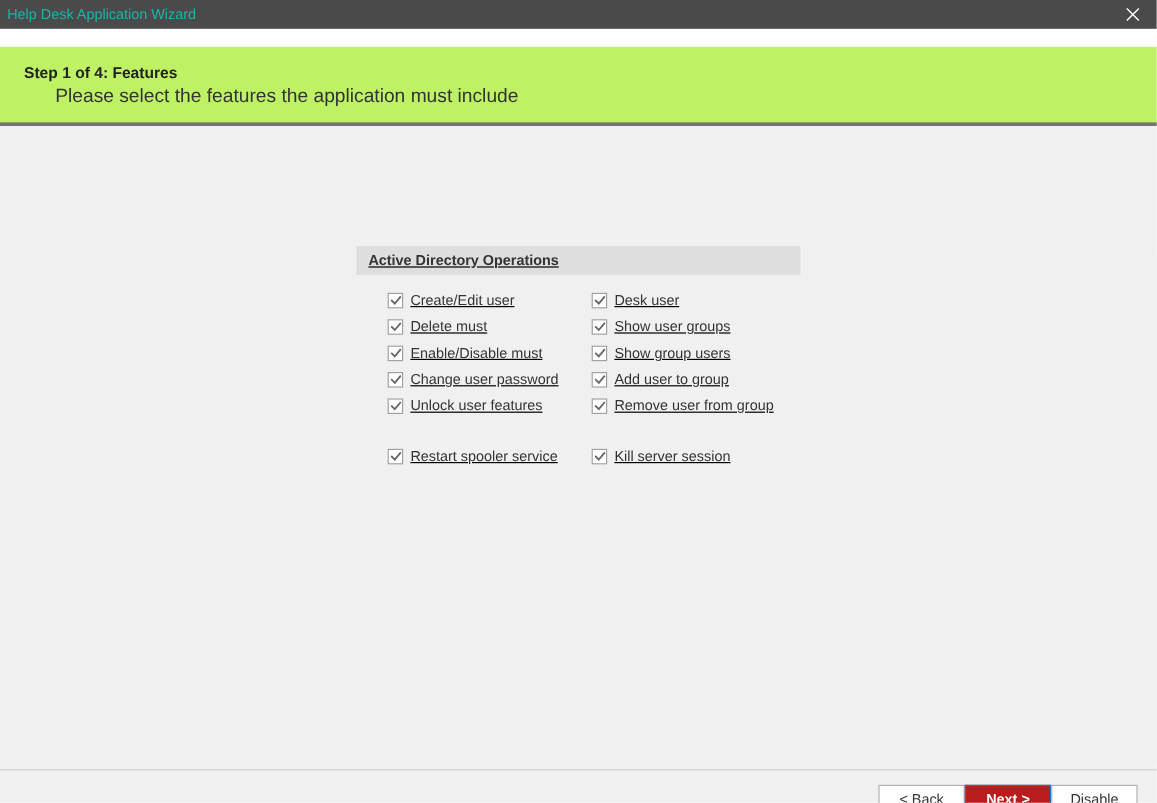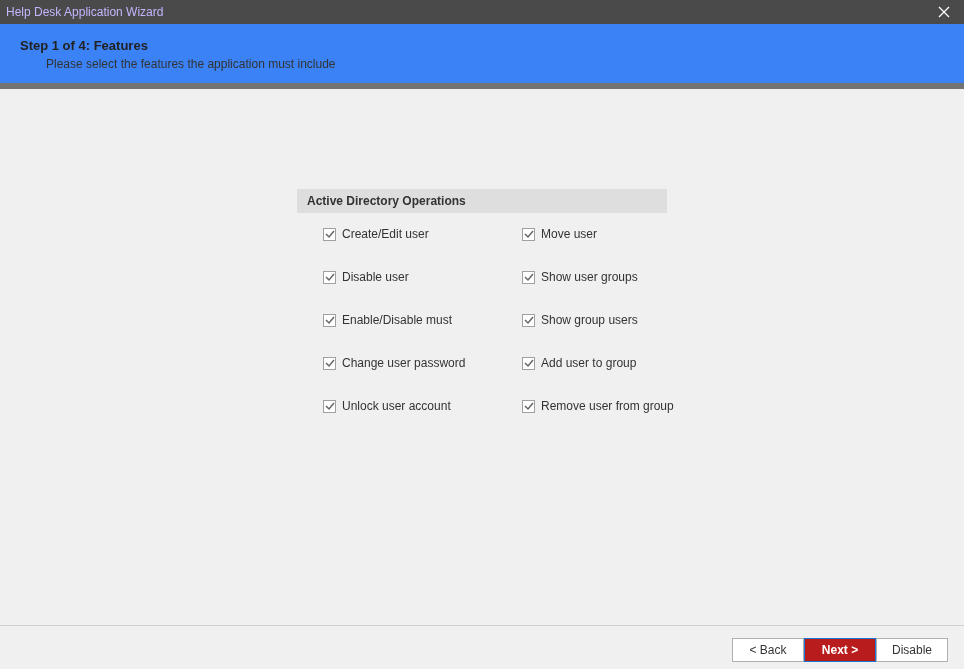--- a/index.html
+++ b/index.html
@@ -10,21 +10,21 @@
     body {
       font-family: 'Segoe UI', Tahoma, sans-serif;
       font-size: 12px;
       background: #fff;
       width: 964px;
       height: 669px;
       overflow: hidden;
     }
     .titlebar {
       background: #4a4a4a;
-      color: #c4b5fd;
+      color: #14b8a6;
       height: 24px;
       display: flex;
       align-items: center;
       padding-left: 6px;
       font-size: 12px;
     }
     .titlebar-text {
       flex: 1;
     }
     .close-btn {
@@ -34,59 +34,60 @@
       align-items: center;
       justify-content: center;
       color: #fff;
       cursor: pointer;
     }
     .close-btn svg {
       width: 12px;
       height: 12px;
     }
     .header-area {
-      background: #3b82f6;
+      background: #bef264;
       padding: 14px 20px 12px 20px;
-      border-bottom: 6px solid #737373;
+      border-bottom: 3px solid #737373;
+      margin-top: 15px;
     }
     .step-title {
       font-weight: bold;
       font-size: 13px;
       color: #222;
     }
     .step-sub {
-      font-size: 12px;
+      font-size: 16px;
       color: #333;
       padding-left: 26px;
       margin-top: 4px;
     }
     .content-area {
       background: #f0f0f0;
       height: 536px;
       padding-top: 100px;
       display: flex;
       justify-content: center;
     }
     .feature-panel {
       width: 370px;
+      text-decoration: underline;
     }
     .section-header {
       background: #dedede;
       padding: 5px 10px;
       font-weight: bold;
       font-size: 12px;
       color: #333;
     }
     .checkbox-grid {
       padding: 14px 14px 14px 26px;
       display: grid;
       grid-template-columns: 170px 170px;
       row-gap: 8px;
       column-gap: 0;
-      gap: 29px;
     }
     .checkbox-row-single {
       padding: 14px 14px 14px 26px;
       display: grid;
       grid-template-columns: 170px 170px;
       row-gap: 8px;
     }
     .cb-item {
       display: flex;
       align-items: center;
@@ -172,29 +173,29 @@
             </svg>
           </span>
         <span class="cb-label">Create/Edit user</span>
       </div>
       <div class="cb-item">
         <span class="cb-box">
             <svg viewBox="0 0 10 10">
               <polyline points="1,5 4,8 9,2" fill="none" stroke="#666" stroke-width="1.5"></polyline>
             </svg>
           </span>
-        <span class="cb-label">Move user</span>
-      </div>
-      <div class="cb-item">
-        <span class="cb-box">
-            <svg viewBox="0 0 10 10">
-              <polyline points="1,5 4,8 9,2" fill="none" stroke="#666" stroke-width="1.5"></polyline>
-            </svg>
-          </span>
-        <span class="cb-label">Disable user</span>
+        <span class="cb-label">Desk user</span>
+      </div>
+      <div class="cb-item">
+        <span class="cb-box">
+            <svg viewBox="0 0 10 10">
+              <polyline points="1,5 4,8 9,2" fill="none" stroke="#666" stroke-width="1.5"></polyline>
+            </svg>
+          </span>
+        <span class="cb-label">Delete must</span>
       </div>
       <div class="cb-item">
         <span class="cb-box">
             <svg viewBox="0 0 10 10">
               <polyline points="1,5 4,8 9,2" fill="none" stroke="#666" stroke-width="1.5"></polyline>
             </svg>
           </span>
         <span class="cb-label">Show user groups</span>
       </div>
       <div class="cb-item">
@@ -228,32 +229,50 @@
             </svg>
           </span>
         <span class="cb-label">Add user to group</span>
       </div>
       <div class="cb-item">
         <span class="cb-box">
             <svg viewBox="0 0 10 10">
               <polyline points="1,5 4,8 9,2" fill="none" stroke="#666" stroke-width="1.5"></polyline>
             </svg>
           </span>
-        <span class="cb-label">Unlock user account</span>
+        <span class="cb-label">Unlock user features</span>
       </div>
       <div class="cb-item">
         <span class="cb-box">
             <svg viewBox="0 0 10 10">
               <polyline points="1,5 4,8 9,2" fill="none" stroke="#666" stroke-width="1.5"></polyline>
             </svg>
           </span>
         <span class="cb-label">Remove user from group</span>
       </div>
     </div>
 
+    <div class="checkbox-row-single">
+      <div class="cb-item">
+        <span class="cb-box">
+            <svg viewBox="0 0 10 10">
+              <polyline points="1,5 4,8 9,2" fill="none" stroke="#666" stroke-width="1.5"></polyline>
+            </svg>
+          </span>
+        <span class="cb-label">Restart spooler service</span>
+      </div>
+      <div class="cb-item">
+        <span class="cb-box">
+            <svg viewBox="0 0 10 10">
+              <polyline points="1,5 4,8 9,2" fill="none" stroke="#666" stroke-width="1.5"></polyline>
+            </svg>
+          </span>
+        <span class="cb-label">Kill server session</span>
+      </div>
+    </div>
 
 
   </div>
 </div>
 
 <div class="footer-area">
   <div class="wiz-btn">&lt; Back</div>
   <div class="wiz-btn primary">Next &gt;</div>
   <div class="wiz-btn">Disable</div>
 </div>

